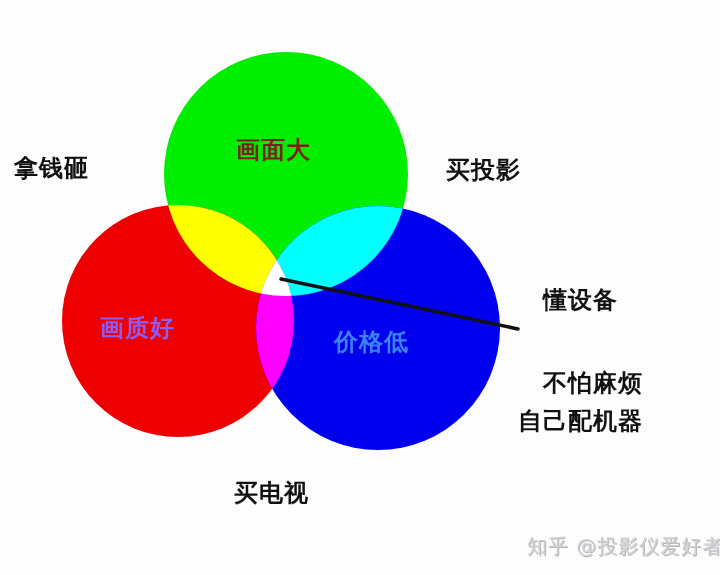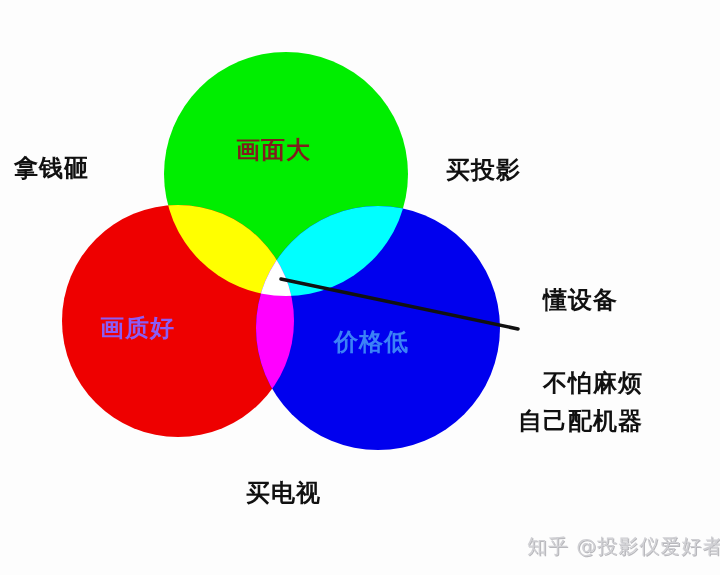--- a/index.html
+++ b/index.html
@@ -65,19 +65,19 @@
 
   <line x1="281" y1="279" x2="518" y2="329" stroke="#111" stroke-width="3.5" stroke-linecap="round"></line>
 </svg>
 
 <div class="label" style="left:236px; top:134px; color:#7f1d1d;">画面大</div>
 <div class="label" style="left:100px; top:312px; color:#8b5cf6;">画质好</div>
 <div class="label" style="left:334px; top:326px; color:#3b82f6;">价格低</div>
 
 <div class="label outer" style="left:14px; top:152px;">拿钱砸</div>
 <div class="label outer" style="left:446px; top:154px;">买投影</div>
-<div class="label outer" style="left:246px; top:477px;">买电视</div>
+<div class="label outer" style="left:234px; top:477px;">买电视</div>
 
 <div class="label outer" style="left:543px; top:284px;">懂设备</div>
 <div class="label outer" style="left:543px; top:367px;">不怕麻烦</div>
 <div class="label outer" style="left:518px; top:405px;">自己配机器</div>
 
 <div class="watermark">知乎 @投影仪爱好者</div>
 
 </body></html>

